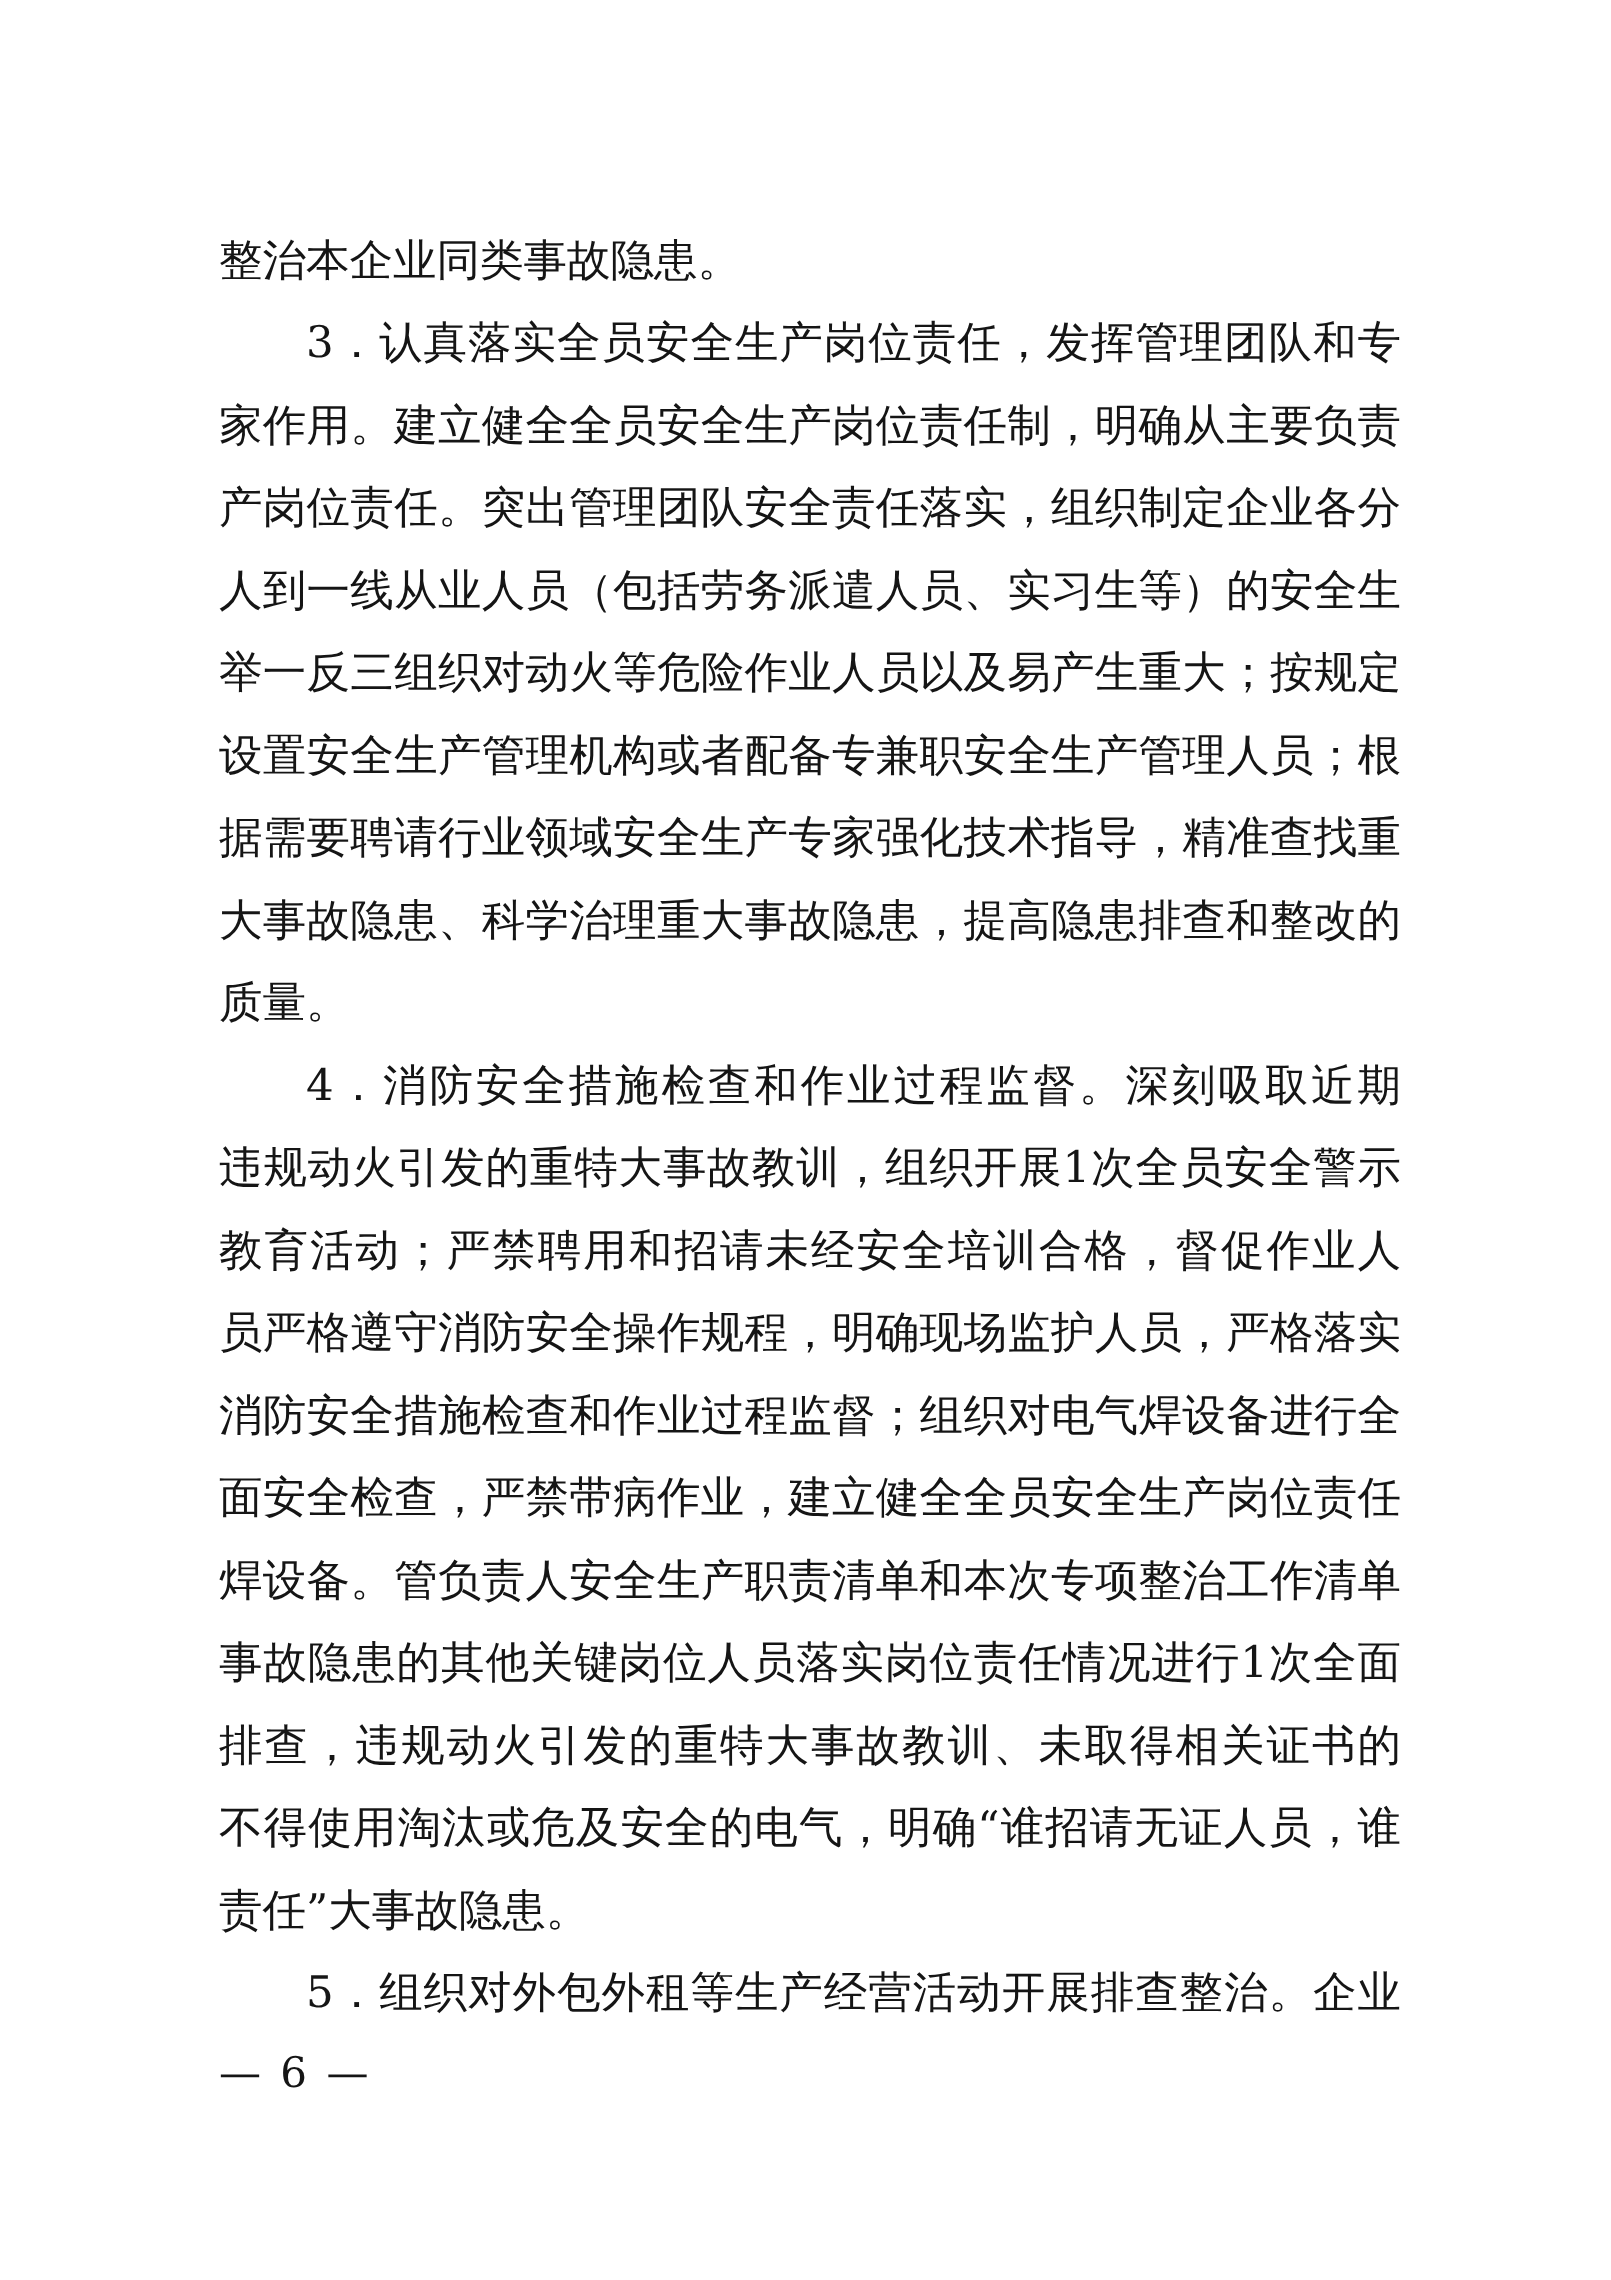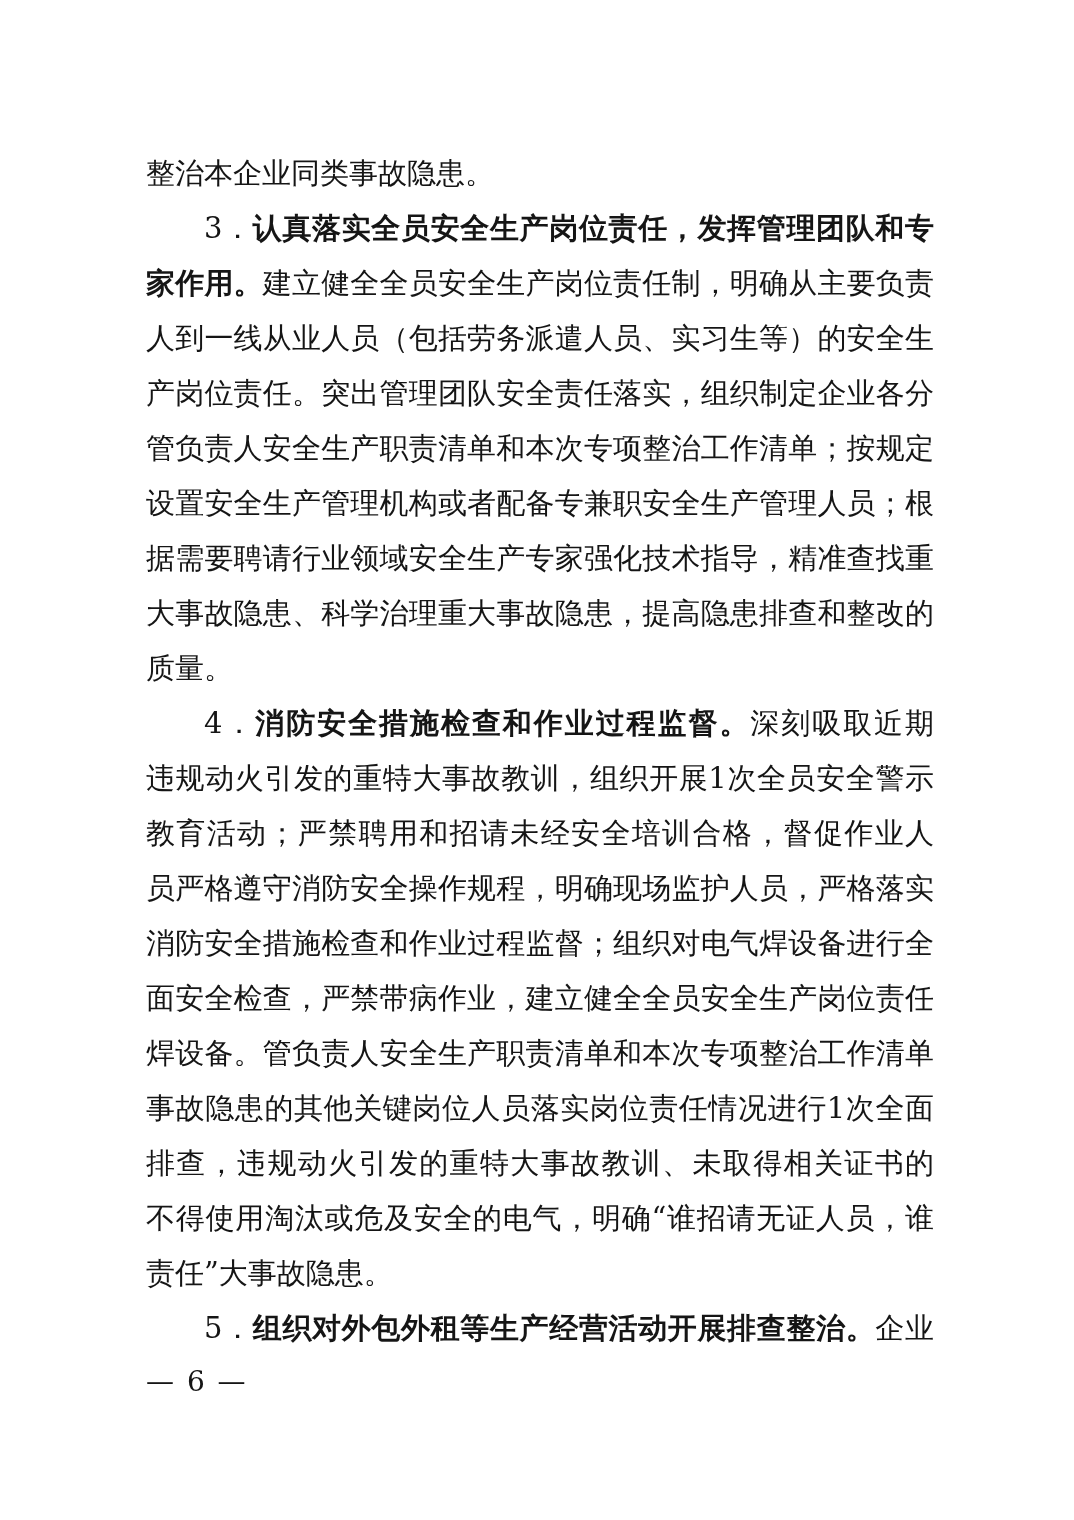--- a/index.html
+++ b/index.html
@@ -39,21 +39,21 @@
   }
   .line.indent {
     text-indent: 58px;
   }
   .seg-body {
     font-family: "DejaVu Serif", serif;
     font-weight: 400;
   }
   .seg-bold {
     font-family: "DejaVu Sans", sans-serif;
-    font-weight: 700;
+    font-weight: 400;
   }
   .seg-num {
     font-family: "DejaVu Serif", serif;
     font-weight: 400;
   }
   .footer {
     position: absolute;
     left: 146px;
     top: 1364px;
     font-size: 28px;
@@ -64,23 +64,23 @@
   }
 </style>
 </head>
 <body>
 
 <div class="page">
   <div class="doc-body" id="doc-body">
       <div class="line no-stretch"><span class="seg-body">整治本企业同类事故隐患。</span></div>
       <div class="line stretch indent"><span class="seg-num">3．</span><span class="seg-bold">认真落实全员安全生产岗位责任，发挥管理团队和专</span></div>
       <div class="line stretch"><span class="seg-bold">家作用。</span><span class="seg-body">建立健全全员安全生产岗位责任制，明确从主要负责</span></div>
+      <div class="line stretch"><span class="seg-body">产岗位责任。突出管理团队安全责任落实，组织制定企业各分</span></div>
       <div class="line stretch"><span class="seg-body">人到一线从业人员（包括劳务派遣人员、实习生等）的安全生</span></div>
-      <div class="line stretch"><span class="seg-body">产岗位责任。突出管理团队安全责任落实，组织制定企业各分</span></div>
-      <div class="line stretch"><span class="seg-body">管负责人安全生产职责清单和本次专项整治工作清单；按规定</span></div>
+      <div class="line stretch"><span class="seg-body">举一反三组织对动火等危险作业人员以及易产生重大；按规定</span></div>
       <div class="line stretch"><span class="seg-body">设置安全生产管理机构或者配备专兼职安全生产管理人员；根</span></div>
       <div class="line stretch"><span class="seg-body">据需要聘请行业领域安全生产专家强化技术指导，精准查找重</span></div>
       <div class="line stretch"><span class="seg-body">大事故隐患、科学治理重大事故隐患，提高隐患排查和整改的</span></div>
       <div class="line no-stretch"><span class="seg-body">质量。</span></div>
       <div class="line stretch indent"><span class="seg-num">4．</span><span class="seg-bold">消防安全措施检查和作业过程监督。</span><span class="seg-body">深刻吸取近期</span></div>
       <div class="line stretch"><span class="seg-body">违规动火引发的重特大事故教训，组织开展1次全员安全警示</span></div>
       <div class="line stretch"><span class="seg-body">教育活动；严禁聘用和招请未经安全培训合格，督促作业人</span></div>
       <div class="line stretch"><span class="seg-body">员严格遵守消防安全操作规程，明确现场监护人员，严格落实</span></div>
       <div class="line stretch"><span class="seg-body">消防安全措施检查和作业过程监督；组织对电气焊设备进行全</span></div>
       <div class="line stretch"><span class="seg-body">面安全检查，严禁带病作业，建立健全全员安全生产岗位责任制</span></div>

